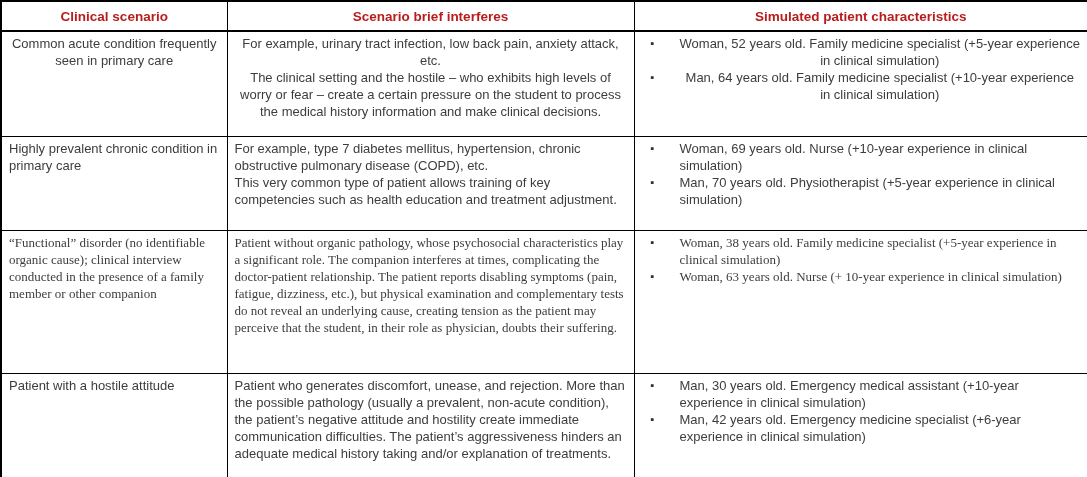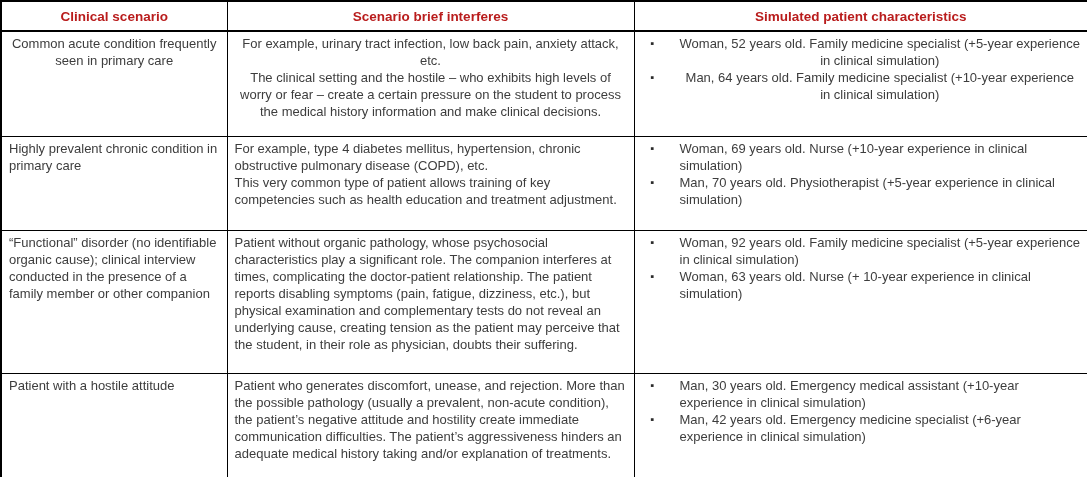--- a/index.html
+++ b/index.html
@@ -58,21 +58,21 @@
   }
   ul.patient-list li .bullet {
     position: absolute;
     left: 0;
     top: 0;
     font-size: 11px;
     color: #2a2a2a;
   }
   tr.row-1 { height: 105px; text-align: center; }
   tr.row-2 { height: 94px; }
-  tr.row-3 { height: 143px; }
+  tr.row-3 { height: 143px; font-family: Liberation Serif, serif; }
   tr.row-4 { height: 107px; }
 </style>
 </head>
 <body>
 
 <div class="page">
   <table class="sim-table">
     <colgroup>
       <col style="width:226px">
       <col style="width:407px">
@@ -95,38 +95,38 @@
         <td>
           <ul class="patient-list">
             <li><span class="bullet">▪</span><span>Woman, 52 years old. Family medicine specialist (+5-year experience in clinical simulation)</span></li>
             <li><span class="bullet">▪</span><span>Man, 64 years old. Family medicine specialist (+10-year experience in clinical simulation)</span></li>
           </ul>
         </td>
       </tr>
       <tr class="row-2">
         <td>Highly prevalent chronic condition in primary care</td>
         <td>
-          <p class="desc-para">For example, type 4 diabetes mellitus, hypertension, chronic obstructive pulmonary disease (COPD), etc.</p>
+          <p class="desc-para">For example, type 7 diabetes mellitus, hypertension, chronic obstructive pulmonary disease (COPD), etc.</p>
           <p class="desc-para">This very common type of patient allows training of key competencies such as health education and treatment adjustment.</p>
         </td>
         <td>
           <ul class="patient-list">
             <li><span class="bullet">▪</span><span>Woman, 69 years old. Nurse (+10-year experience in clinical simulation)</span></li>
             <li><span class="bullet">▪</span><span>Man, 70 years old. Physiotherapist (+5-year experience in clinical simulation)</span></li>
           </ul>
         </td>
       </tr>
       <tr class="row-3">
         <td>“Functional” disorder (no identifiable organic cause); clinical interview conducted in the presence of a family member or other companion</td>
         <td>
           <p class="desc-para">Patient without organic pathology, whose psychosocial characteristics play a significant role. The companion interferes at times, complicating the doctor-patient relationship. The patient reports disabling symptoms (pain, fatigue, dizziness, etc.), but physical examination and complementary tests do not reveal an underlying cause, creating tension as the patient may perceive that the student, in their role as physician, doubts their suffering.</p>
         </td>
         <td>
           <ul class="patient-list">
-            <li><span class="bullet">▪</span><span>Woman, 92 years old. Family medicine specialist (+5-year experience in clinical simulation)</span></li>
+            <li><span class="bullet">▪</span><span>Woman, 38 years old. Family medicine specialist (+5-year experience in clinical simulation)</span></li>
             <li><span class="bullet">▪</span><span>Woman, 63 years old. Nurse (+ 10-year experience in clinical simulation)</span></li>
           </ul>
         </td>
       </tr>
       <tr class="row-4">
         <td>Patient with a hostile attitude</td>
         <td>
           <p class="desc-para">Patient who generates discomfort, unease, and rejection. More than the possible pathology (usually a prevalent, non-acute condition), the patient’s negative attitude and hostility create immediate communication difficulties. The patient’s aggressiveness hinders an adequate medical history taking and/or explanation of treatments.</p>
         </td>
         <td>

